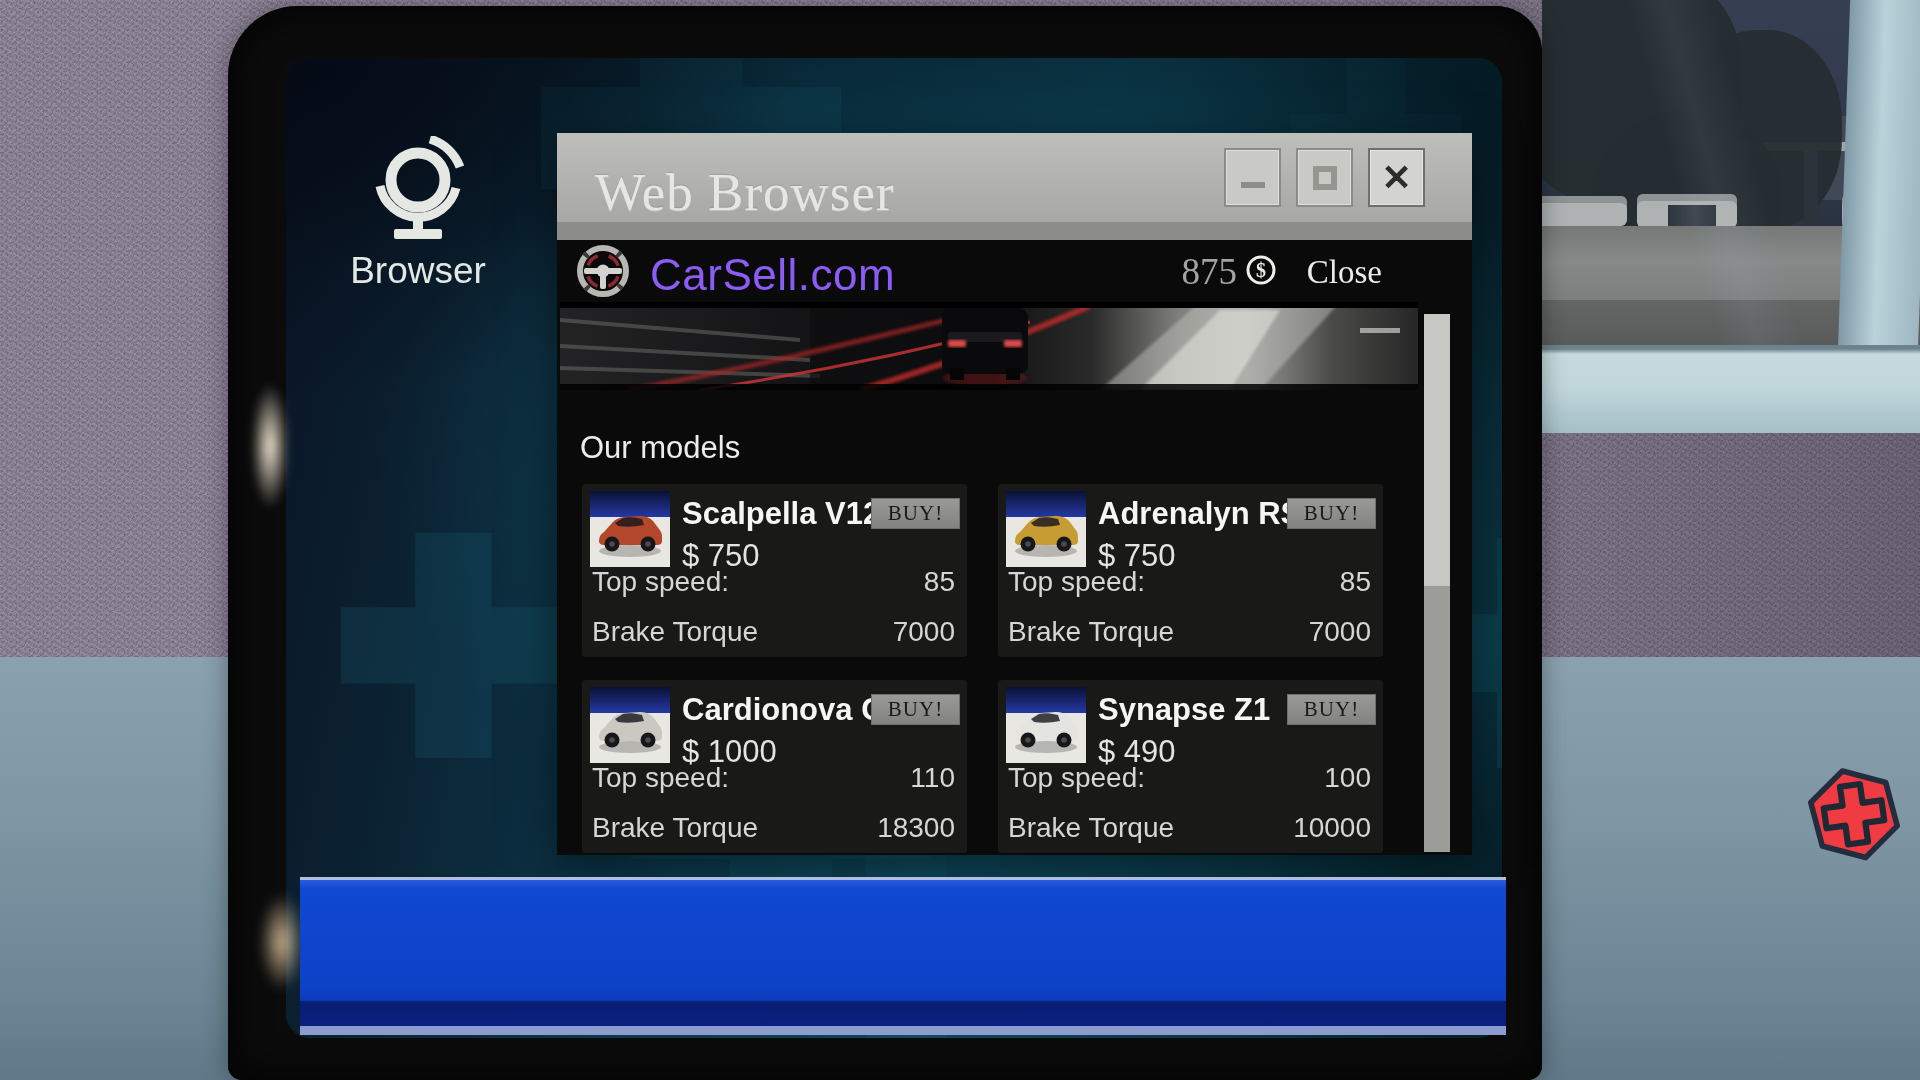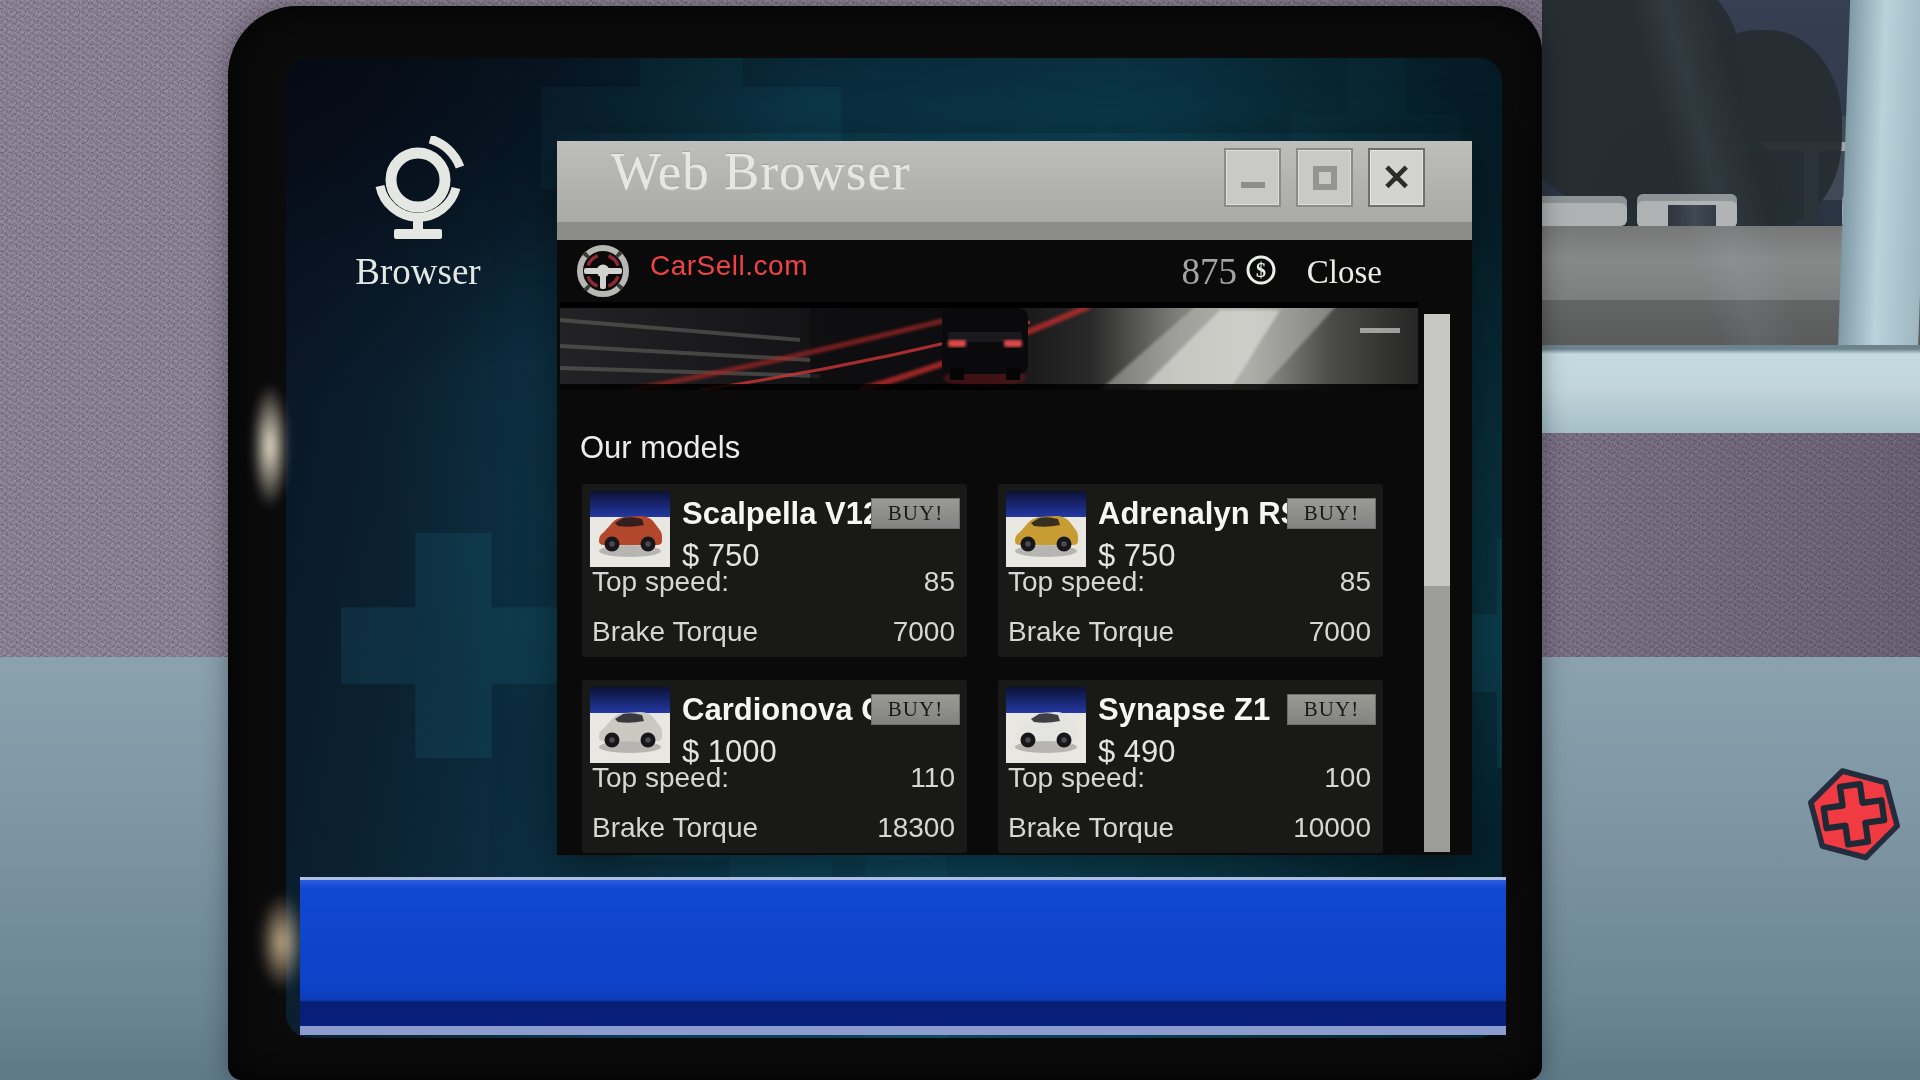--- a/index.html
+++ b/index.html
@@ -66,43 +66,43 @@
   .screen-vignette{position:absolute;inset:0;pointer-events:none;
     background:
       radial-gradient(60% 50% at 0% 0%, rgba(4,8,18,.75), transparent 70%),
       radial-gradient(40% 60% at 100% 18%, rgba(3,10,16,.45), transparent 70%),
       linear-gradient(180deg, rgba(2,6,12,.35), transparent 22%);}
   .plus{position:absolute;background:#1d7488;
     clip-path:polygon(33% 0,67% 0,67% 33%,100% 33%,100% 67%,67% 67%,67% 100%,33% 100%,33% 67%,0 67%,0 33%,33% 33%);}
 
   
   .desktop-icon{position:absolute;left:338px;top:136px;width:160px;text-align:center;cursor:pointer}
-  .desktop-icon .label{margin-top:6px;font-family:Liberation Serif, serif;
+  .desktop-icon .label{margin-top:6px;font-family:Liberation Sans, sans-serif;
     font-size:37px;color:#e2e8e4}
 
   
   .bwindow{position:absolute;left:557px;top:133px;width:915px;height:722px;
     box-shadow:0 12px 44px rgba(0,0,0,.5)}
-  .titlebar{position:absolute;left:0;top:8px;width:915px;height:89px;
-    background:linear-gradient(180deg,#bebfbb,#a7a8a4);display:flex;align-items:flex-start;padding-left:54px}
+  .titlebar{position:absolute;left:0;top:0;width:915px;height:89px;
+    background:linear-gradient(180deg,#bebfbb,#a7a8a4);display:flex;align-items:flex-end;padding-left:38px}
   .wtitle{font-family:"Liberation Serif",serif;font-size:53px;color:#e6e6e2;letter-spacing:1px;
     text-shadow:0 1px 0 rgba(255,255,255,.25),0 -1px 1px rgba(0,0,0,.12)}
   .controls{position:absolute;right:47px;top:15px;display:flex;gap:15px}
   .wbtn{width:57px;height:59px;background:#c9cac6;border:2px solid #8b8c88;
     display:flex;align-items:center;justify-content:center;cursor:pointer;
     box-shadow:inset 0 0 0 1px rgba(255,255,255,.4)}
   .wbtn .min-bar{width:24px;height:6px;background:#8d8e8a;margin-top:14px}
   .wbtn .max-box{width:24px;height:24px;border:6px solid #95968f}
   .wbtn.close-w{background:#d3d4d0;border-color:#6f706c}
   .wbtn .x-glyph{font-size:36px;font-weight:bold;color:#2c2c2a;line-height:1}
   .strip{position:absolute;left:0;top:89px;width:915px;height:18px;background:#8c8d89}
   .wbody{position:absolute;left:0;top:107px;width:915px;height:615px;background:#0a0a0a}
 
   .site-logo{position:absolute;left:18px;top:3px}
-  .site-name{position:absolute;left:93px;top:10px;font-size:28px;color:#ef4444;letter-spacing:.5px}
+  .site-name{position:absolute;left:93px;top:10px;font-size:44px;color:#8b5cf6;letter-spacing:.5px}
   .balance{position:absolute;right:235px;top:10px;font-family:"Liberation Serif",serif;
     font-size:37px;color:#a3a3a3}
   .coin{position:absolute;right:194px;top:13px}
   .back{position:absolute;right:90px;top:14px;font-family:"Liberation Serif",serif;
     font-size:33px;color:#ebebe7;cursor:pointer}
 
   .banner{position:absolute;left:3px;top:62px;width:858px;height:88px;display:block}
   .models-title{position:absolute;left:23px;top:190px;font-size:31px;color:#ececea}
 
   .cards{position:absolute;left:25px;top:244px;display:grid;

